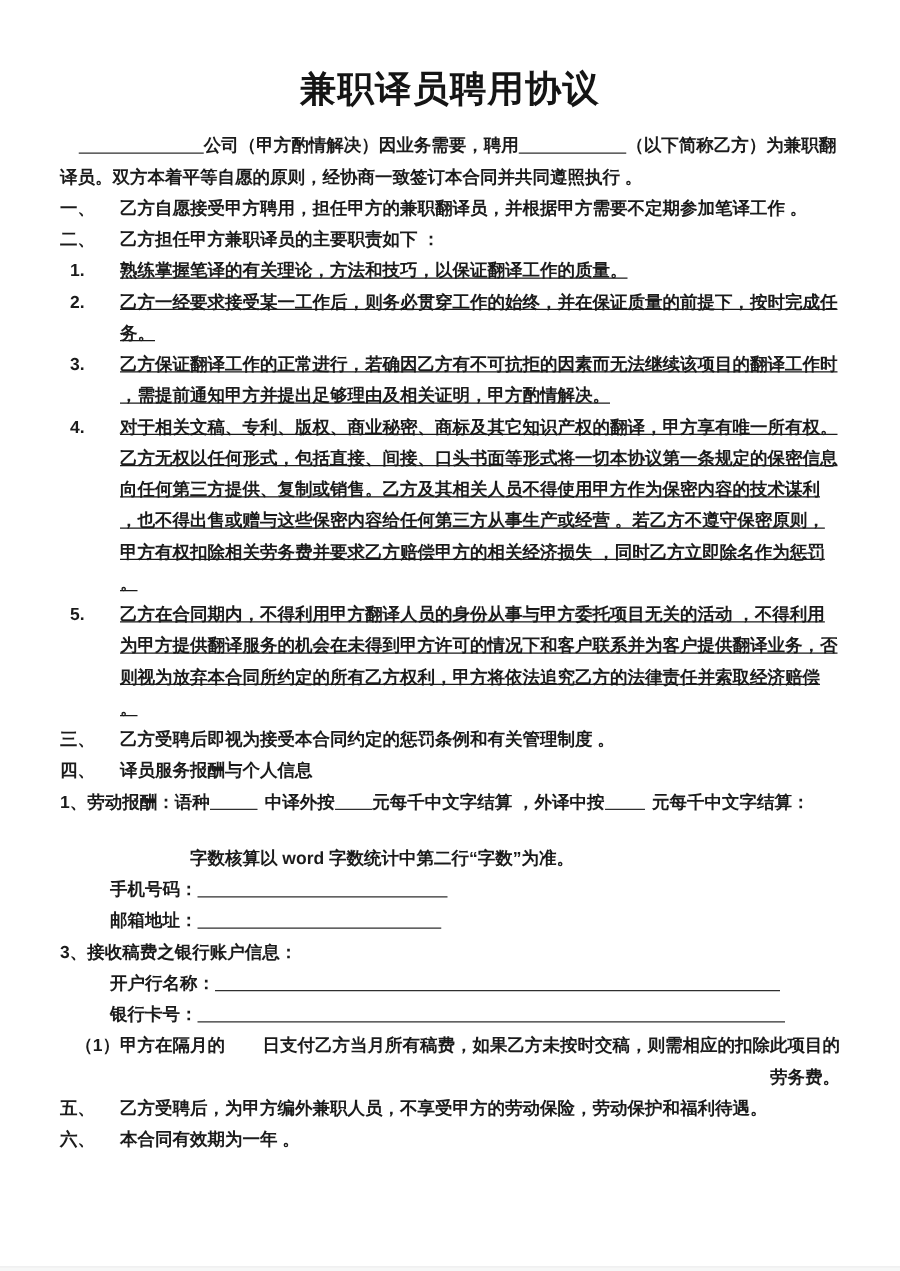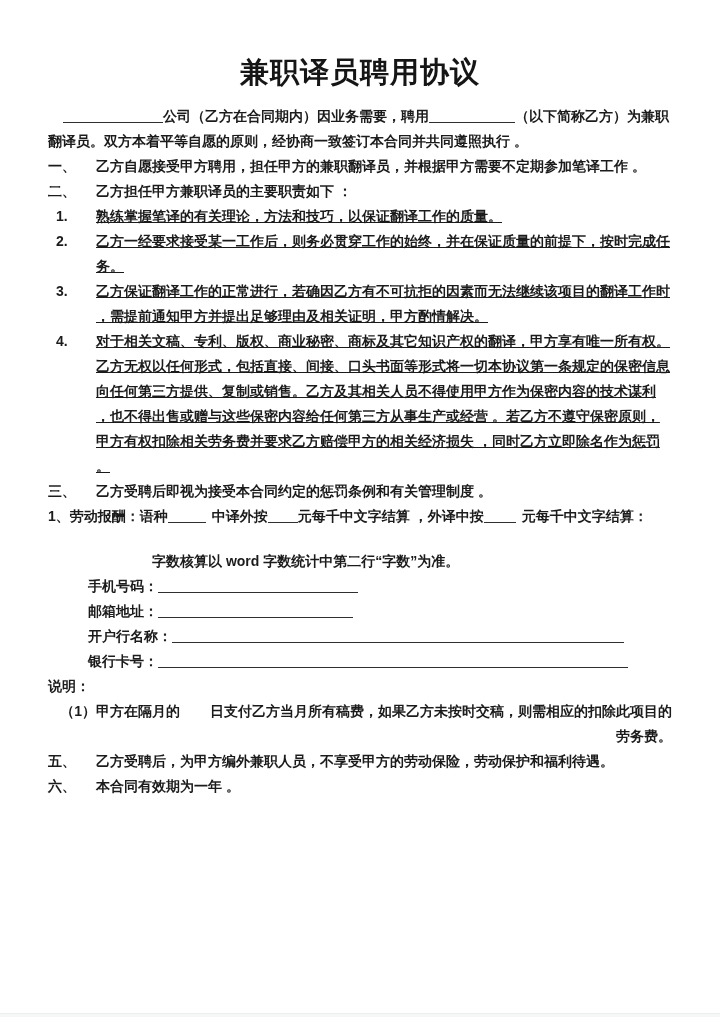--- a/index.html
+++ b/index.html
@@ -85,54 +85,56 @@
     border-top: 1px solid #ededee;
   }
 </style>
 </head>
 <body>
 
 <div class="page">
 
   <h1 class="doc-title">兼职译员聘用协议</h1>
 
-  <p class="intro"><span class="blank bl-party-a"></span><span>公司（乙方在合同期内）因业务需要，聘用</span><span class="blank bl-party-b"></span><span>（以下简称乙方）为兼职翻译员。双方本着平等自愿的原则，经协商一致签订本合同并共同遵照执行 。</span></p>
+  <p class="intro"><span class="blank bl-party-a"></span><span>公司（甲方酌情解决）因业务需要，聘用</span><span class="blank bl-party-b"></span><span>（以下简称乙方）为兼职翻译员。双方本着平等自愿的原则，经协商一致签订本合同并共同遵照执行 。</span></p>
 
   <p class="clause"><span class="num">一、</span><span>乙方自愿接受甲方聘用，担任甲方的兼职翻译员，并根据甲方需要不定期参加笔译工作 。</span></p>
 
   <p class="clause"><span class="num">二、</span><span>乙方担任甲方兼职译员的主要职责如下 ：</span></p>
 
   <p class="subitem"><span class="num">1.</span><span>熟练掌握笔译的有关理论，方法和技巧，以保证翻译工作的质量。</span></p>
 
   <p class="subitem"><span class="num">2.</span><span>乙方一经要求接受某一工作后，则务必贯穿工作的始终，并在保证质量的前提下，按时完成任务。</span></p>
 
   <p class="subitem"><span class="num">3.</span><span>乙方保证翻译工作的正常进行，若确因乙方有不可抗拒的因素而无法继续该项目的翻译工作时 ，需提前通知甲方并提出足够理由及相关证明，甲方酌情解决。</span></p>
 
   <p class="subitem"><span class="num">4.</span><span>对于相关文稿、专利、版权、商业秘密、商标及其它知识产权的翻译，甲方享有唯一所有权。乙方无权以任何形式，包括直接、间接、口头书面等形式将一切本协议第一条规定的保密信息向任何第三方提供、复制或销售。乙方及其相关人员不得使用甲方作为保密内容的技术谋利 ，也不得出售或赠与这些保密内容给任何第三方从事生产或经营 。若乙方不遵守保密原则，甲方有权扣除相关劳务费并要求乙方赔偿甲方的相关经济损失 ，同时乙方立即除名作为惩罚 。</span></p>
 
+  <p class="subitem"><span class="num">5.</span><span>乙方在合同期内，不得利用甲方翻译人员的身份从事与甲方委托项目无关的活动 ，不得利用为甲方提供翻译服务的机会在未得到甲方许可的情况下和客户联系并为客户提供翻译业务，否则视为放弃本合同所约定的所有乙方权利，甲方将依法追究乙方的法律责任并索取经济赔偿 。</span></p>
 
   <p class="clause"><span class="num">三、</span><span>乙方受聘后即视为接受本合同约定的惩罚条例和有关管理制度 。</span></p>
 
+  <p class="clause"><span class="num">四、</span><span>译员服务报酬与个人信息</span></p>
 
   <p class="comp-line"><span>1、劳动报酬：语种</span><span class="blank bl-lang"></span><span>中译外按</span><span class="blank bl-rate1"></span><span>元每千中文字结算 ，外译中按</span><span class="blank bl-rate2"></span><span>元每千中文字结算：</span></p>
 
   <p class="comp-note">字数核算以 word 字数统计中第二行“字数”为准。</p>
 
 
   <p class="indent-40"><span>手机号码：</span><span class="blank bl-phone"></span></p>
 
   <p class="indent-40"><span>邮箱地址：</span><span class="blank bl-email"></span></p>
 
+  <p>3、接收稿费之银行账户信息：</p>
 
 
   <p class="indent-40"><span>开户行名称：</span><span class="blank bl-branch"></span></p>
 
   <p class="indent-40"><span>银行卡号：</span><span class="blank bl-card"></span></p>
 
-  <p>说明：</p>
 
   <p class="note-item"><span class="num">（1）</span><span>甲方在隔月的</span><span class="gap-day"></span><span>日支付乙方当月所有稿费，如果乙方未按时交稿，则需相应的扣除此项目的劳务费。</span></p>
 
 
   <p class="clause"><span class="num">五、</span><span>乙方受聘后，为甲方编外兼职人员，不享受甲方的劳动保险，劳动保护和福利待遇。</span></p>
 
   <p class="clause"><span class="num">六、</span><span>本合同有效期为一年 。</span></p>
 
   <div class="bottom-strip"></div>
 </div>

